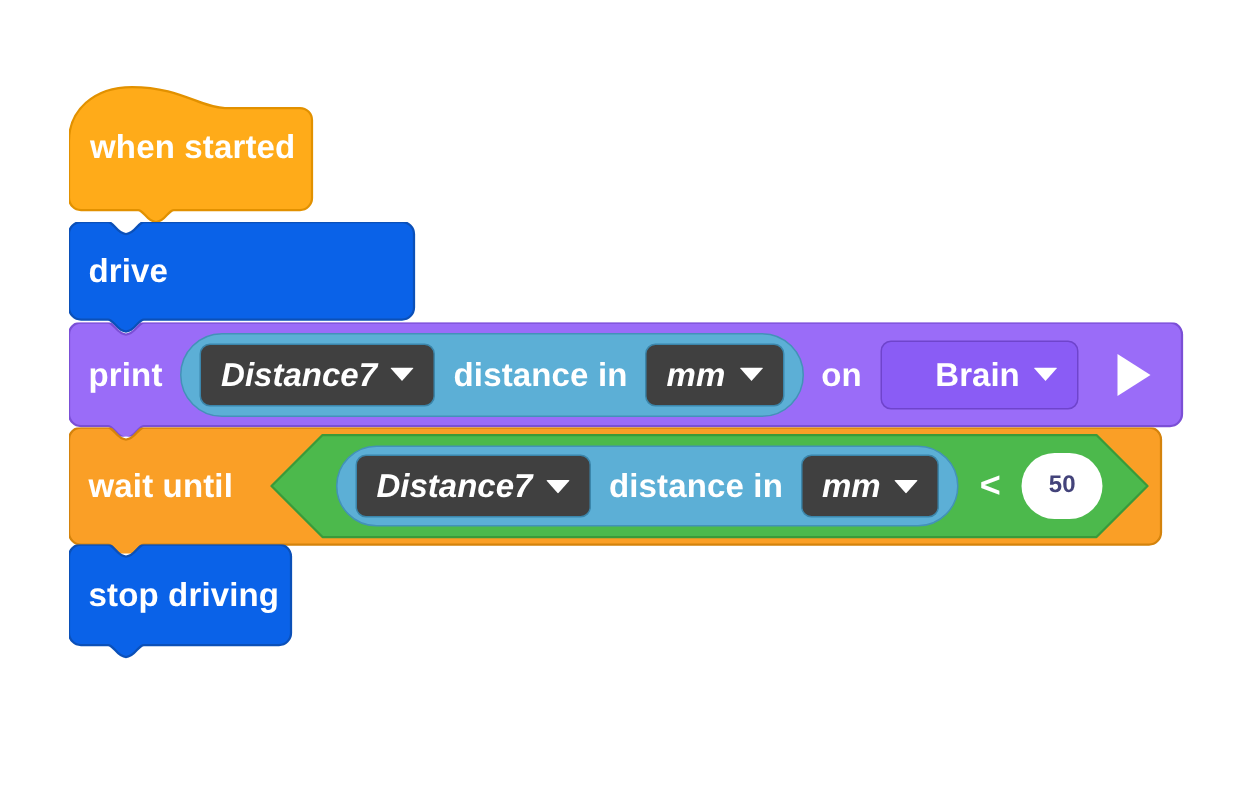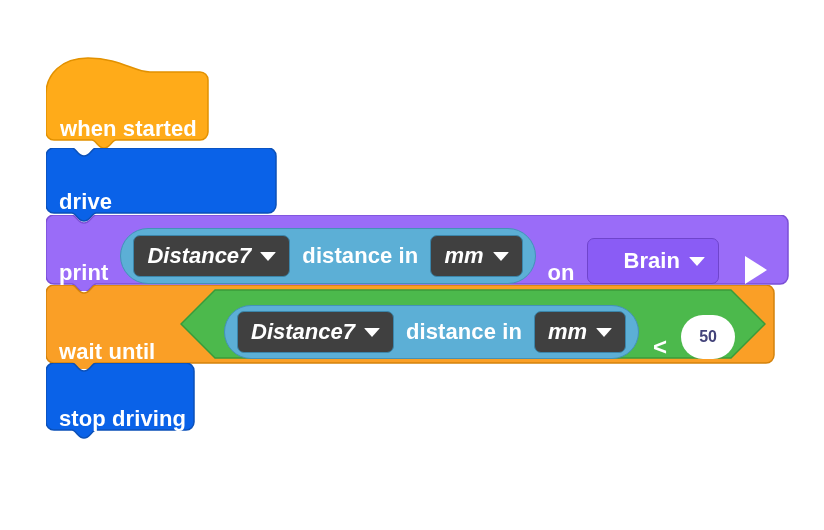--- a/index.html
+++ b/index.html
@@ -40,21 +40,21 @@
   .shell svg { display: block; }
 
   .block {
     position: absolute;
   }
 
   
   .row {
     position: absolute;
     display: flex;
-    align-items: flex-end;
+    align-items: center;
   }
 
   
   .dd {
     display: inline-flex;
     align-items: center;
     gap: 9px;
     border-radius: 7px;
     padding: 0 13px;
     height: 42px;

